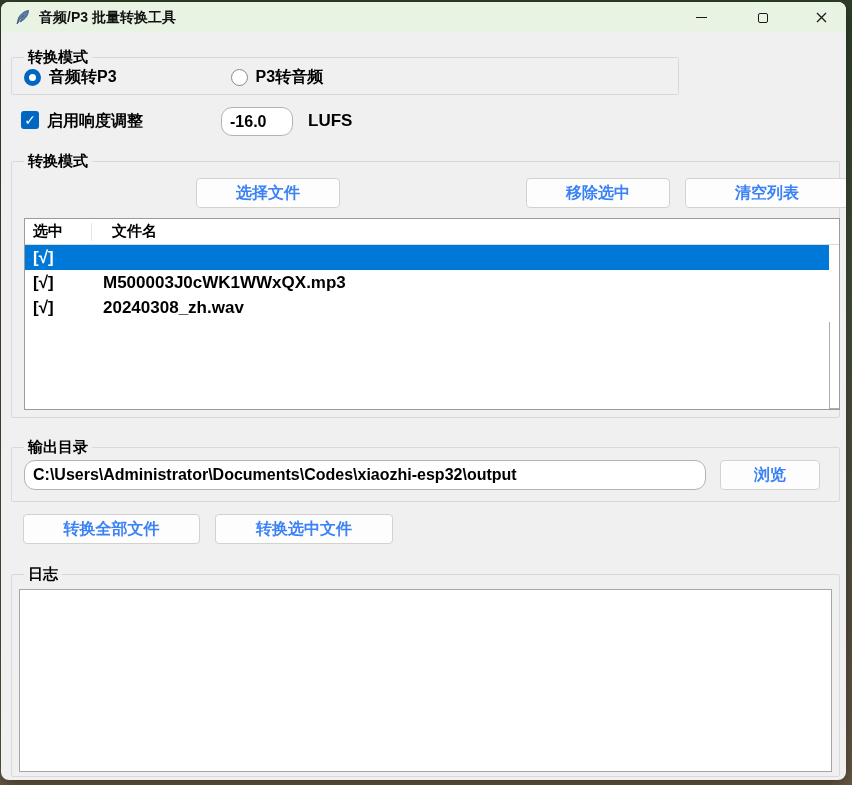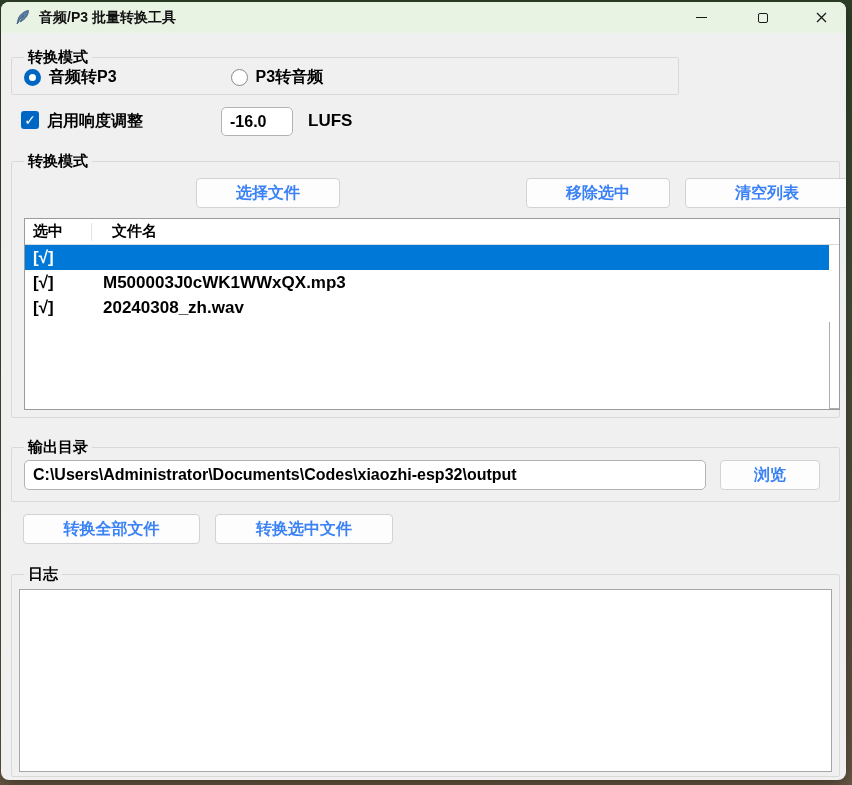--- a/index.html
+++ b/index.html
@@ -40,21 +40,21 @@
   .radio-opt + .radio-opt{ margin-left:114px; }
   .radio{ width:17px; height:17px; border-radius:50%; background:#fff; display:inline-block; }
   .radio.on{ border:5px solid #0066c4; }
   .radio.off{ border:1.5px solid #898989; }
   .radio-lab{ margin-left:8px; font-size:16px; font-weight:700; }
   .loudness{ position:absolute; left:20px; top:105px; width:810px; height:32px; }
   .cb{ position:absolute; left:0; top:4px; width:18px; height:18px; background:#0066c4;
        border-radius:3px; color:#fff; font-size:14px; font-weight:700;
        display:flex; align-items:center; justify-content:center; }
   .cb-lab{ position:absolute; left:26px; top:4px; font-size:16px; font-weight:700; }
-  .entry{ background:#fff; border:1px solid #b3b3b3; border-radius:5px;
+  .entry{ background:#fff; border:1px solid #b3b3b3; border-radius:11px;
           font-family:"Liberation Sans","DejaVu Sans",sans-serif;
           font-size:16px; font-weight:700; color:#000; padding:0 8px; }
   .lufs-entry{ position:absolute; left:200px; top:0; width:72px; height:29px; }
   .lufs-lab{ position:absolute; left:287px; top:4px; font-size:17px; font-weight:700; }
   
   .btn{ position:absolute; background:#fdfdfd; border:1px solid #d2d2d2; border-radius:4px;
         font-family:"Liberation Sans","DejaVu Sans",sans-serif;
         font-size:16px; font-weight:700; color:#3b82f6;
         display:flex; align-items:center; justify-content:center; cursor:default; }
   .btn-select{ left:184px; top:16px; width:144px; height:30px; }

